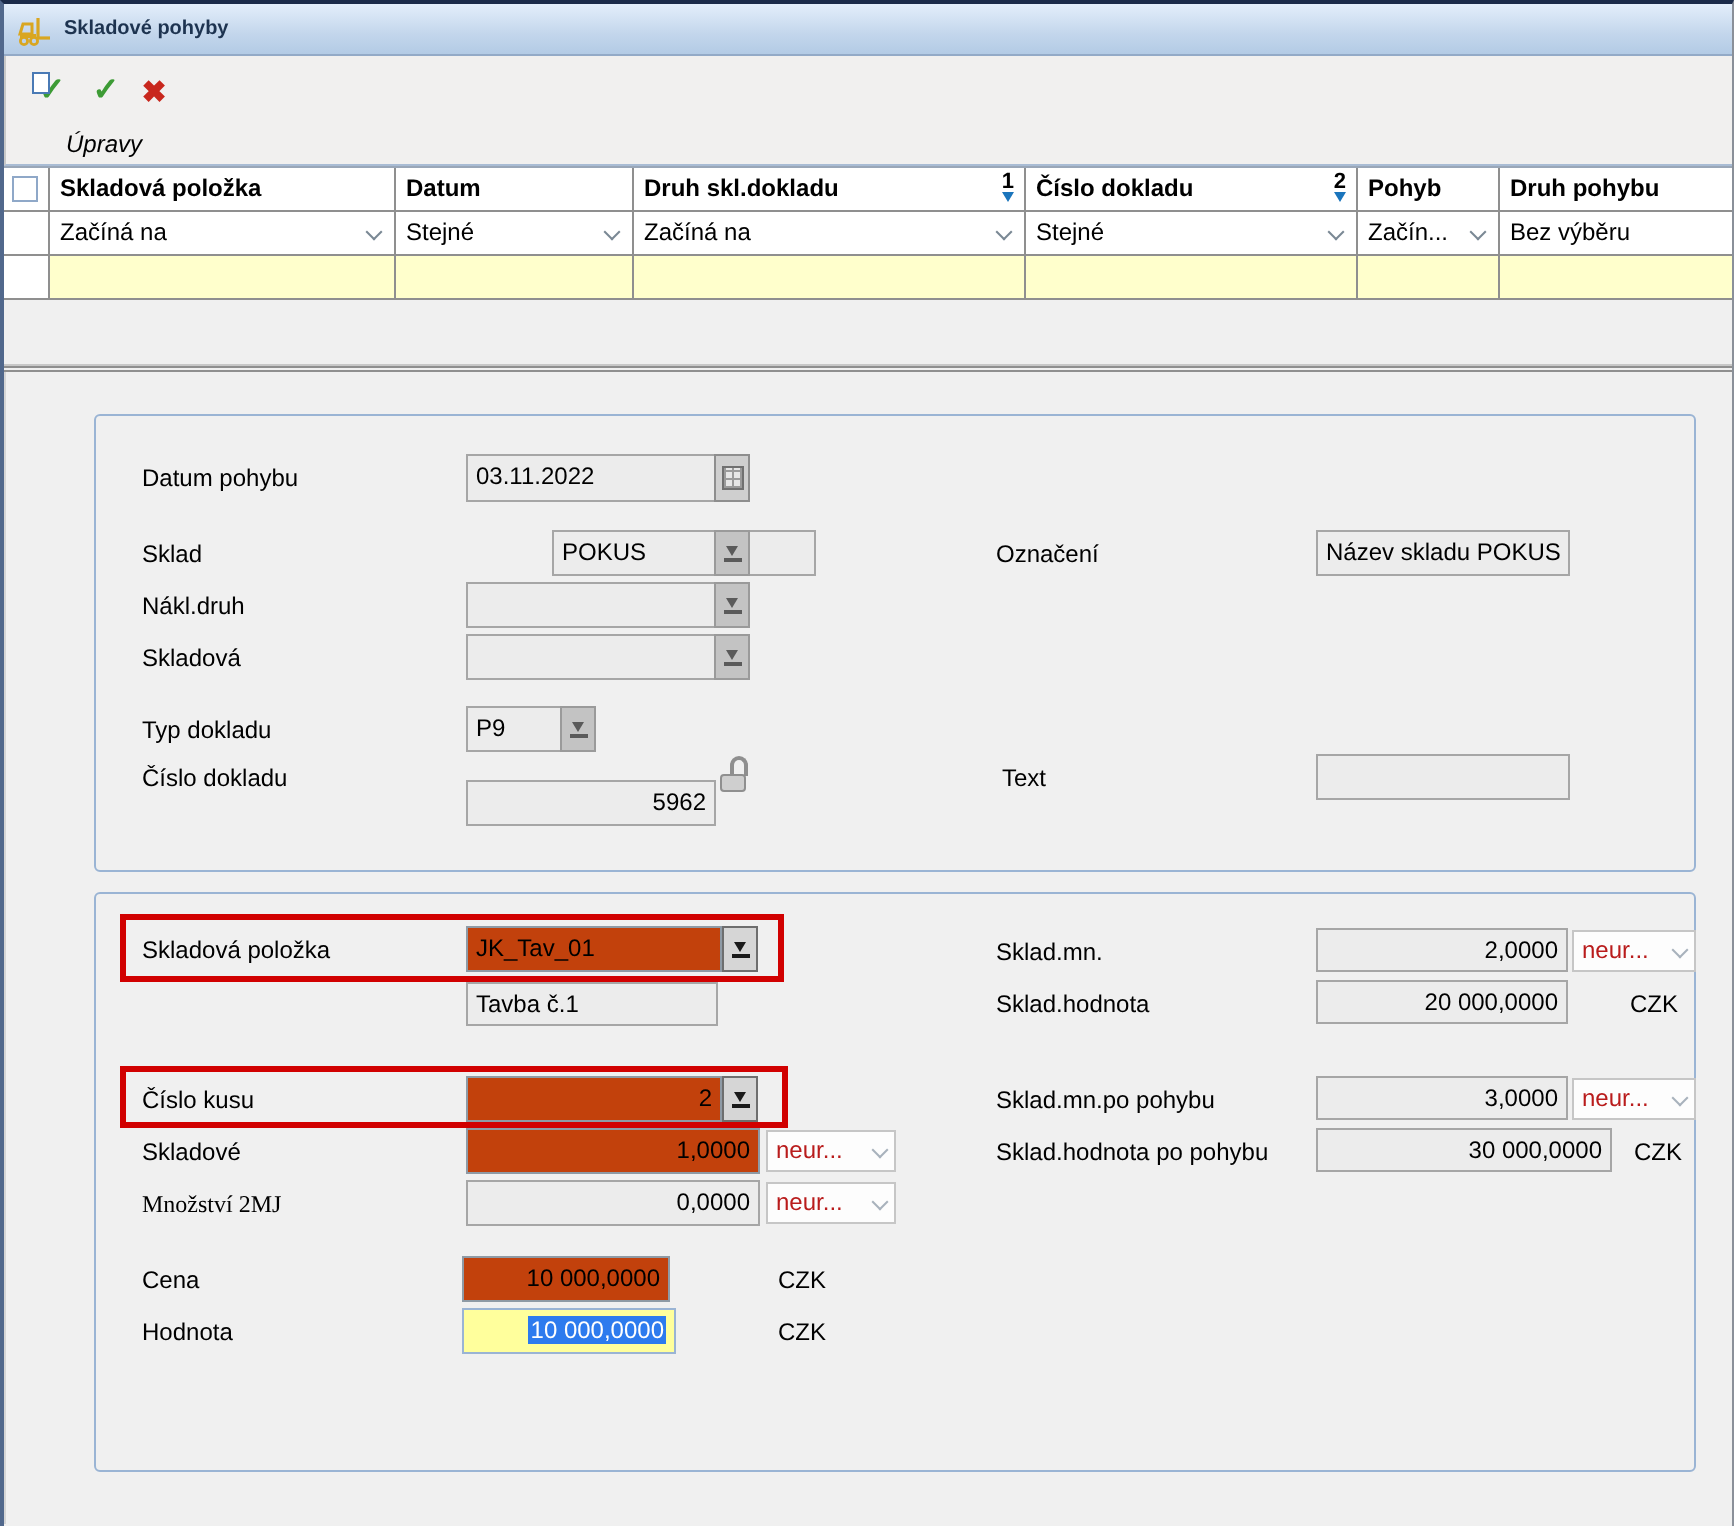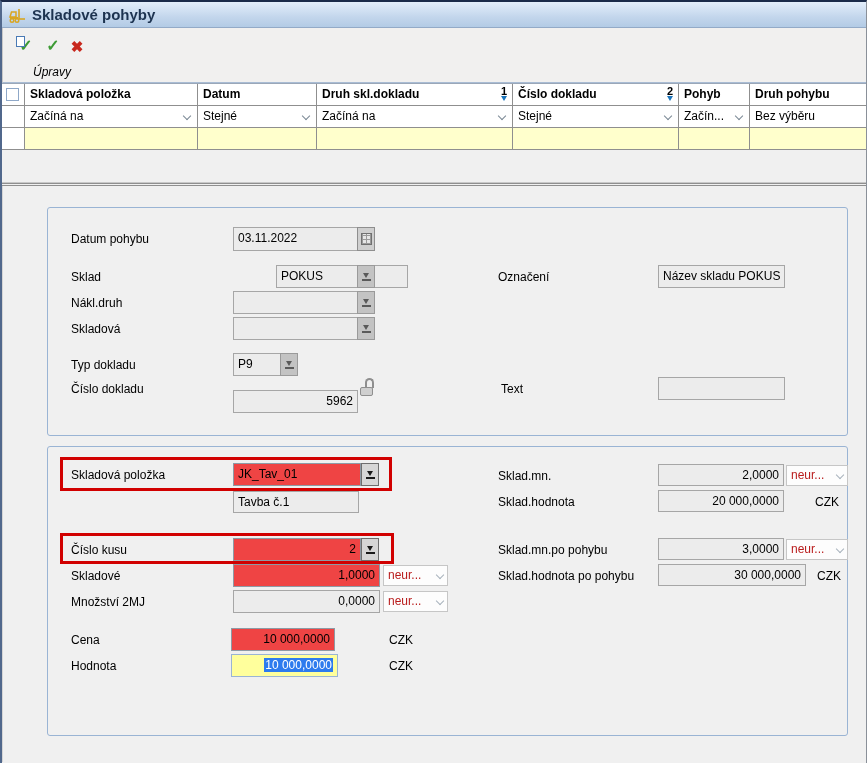--- a/index.html
+++ b/index.html
@@ -10,21 +10,21 @@
     background:#f0f0f0;
     border-top:2px solid #1b2b4a; border-left:2px solid #51688c; border-right:1px solid #8a9099;
     overflow:hidden;
   }
   
   .titlebar {
     height:26px; display:flex; align-items:center; gap:6px; padding:0 6px;
     background:linear-gradient(#e3eefb, #c3d6ec 60%, #b3cbe5);
     border-bottom:1px solid #93aac7;
   }
-  .titlebar .title { font-size:15px; font-weight:600; color:#1d3350; }
+  .titlebar .title { font-size:10px; font-weight:600; color:#1d3350; }
   
   .toolbar {
     position:relative; height:55px; background:#f1f0ef;
     border-bottom:1px solid #a9bcd4; border-left:1px solid #c8c8c8;
   }
   .tb-btn { position:absolute; top:8px; width:22px; height:20px; display:flex; align-items:center; justify-content:center; cursor:default; }
   .tb-check { font-size:16px; font-weight:bold; color:#3d9b35; line-height:16px; }
   .tb-cross { font-size:15px; font-weight:bold; color:#c8271d; line-height:15px; }
   .tb-doc { position:absolute; left:1px; top:0; width:9px; height:11px; background:#fff; border:1px solid #4a7ab5; }
   .tb-label { position:absolute; left:30px; top:37px; font-size:12px; color:#000;font-style:italic; }
@@ -39,21 +39,21 @@
   .sortbadge .num { font-size:11px; font-weight:bold; line-height:10px; }
   .sortbadge .arr { width:0; height:0; border-left:3px solid transparent; border-right:3px solid transparent; border-top:5px solid #1b75bc; }
   .chev { position:absolute; right:7px; top:7px; width:6px; height:6px; border-right:1.5px solid #7a8894; border-bottom:1.5px solid #7a8894; transform:rotate(45deg); }
   .yellow-cell { background:#ffffcc; }
   .grid-empty { height:33px; background:#f0f0f0; border-bottom:1px solid #c8c8c8; }
   .splitter { height:3px; background:#f0f0f0; border-top:1px solid #8f8f8f; border-bottom:1px solid #8f8f8f; }
   
   .form-panel { position:relative; height:576px; background:#f0f0f0; border-left:1px solid #d5d5d5; }
   .groupbox { position:absolute; left:44px; width:801px; border:1px solid #9ab4d4; border-radius:3px; background:#f0f0f0; }
   .f-label { position:absolute; height:22px; line-height:22px; white-space:nowrap; }
-  .fld { position:absolute; height:23px; border:1px solid #8e9aa5; background:#ef4444; line-height:21px; padding:0 4px; white-space:nowrap; overflow:hidden; }
+  .fld { position:absolute; height:23px; border:1px solid #8e9aa5; background:#c2410c; line-height:21px; padding:0 4px; white-space:nowrap; overflow:hidden; }
   .fld.gray { background:#ececec; border-color:#a6a6a6; }
   .fld.num { text-align:right; }
   .fld.yellow { background:#ffff9c; border-color:#9ab4d4; }
   .sel { background:#2d7bee; color:#fff; padding:0 1px; }
   .lkbtn { position:absolute; width:18px; height:23px; border:1px solid #6e6e6e; background:#d6d6d6; display:flex; flex-direction:column; align-items:center; justify-content:center; }
   .lkbtn.dis { background:#c3c3c3; border-color:#9a9a9a; }
   .lkbtn .tri { width:0; height:0; border-left:3.5px solid transparent; border-right:3.5px solid transparent; border-top:5px solid #1a1a1a; }
   .lkbtn .bar { width:9px; height:2px; background:#1a1a1a; margin-top:1px; }
   .lkbtn.dis .tri { border-top-color:#5a5a5a; } .lkbtn.dis .bar { background:#5a5a5a; }
   .calbtn { position:absolute; width:18px; height:24px; border:1px solid #8e8e8e; background:#cfcfcf; display:flex; align-items:center; justify-content:center; }
@@ -235,21 +235,21 @@
     <div class="lkbtn" style="left:358px; top:352px;">
         <span class="tri"></span>
         <span class="bar"></span>
       </div>
     <div class="redbox" style="left:57px; top:347px; width:334px; height:31px;"></div>
 
     <div class="f-label" style="left:68px; top:379px;">Skladové</div>
     <div class="fld num" style="left:230px; top:378px; width:147px;">1,0000</div>
     <div class="combo" style="left:380px; top:379px; width:65px;"><span>neur...</span><span class="chev"></span></div>
 
-    <div class="f-label" style="left:68px; top:405px;">Množství 2MJ</div>
+    <div class="f-label" style="left:68px; top:405px;font-family:Liberation Serif, serif;">Množství 2MJ</div>
     <div class="fld gray num" style="left:230px; top:404px; width:147px;">0,0000</div>
     <div class="combo" style="left:380px; top:405px; width:65px;"><span>neur...</span><span class="chev"></span></div>
 
     <div class="f-label" style="left:68px; top:443px;">Cena</div>
     <div class="fld num" style="left:228px; top:442px; width:104px;">10 000,0000</div>
     <div class="unit" style="left:386px; top:443px;">CZK</div>
 
     <div class="f-label" style="left:68px; top:469px;">Hodnota</div>
     <div class="fld yellow num" style="left:228px; top:468px; width:107px;"><span class="sel">10 000,0000</span></div>
     <div class="unit" style="left:386px; top:469px;">CZK</div>

